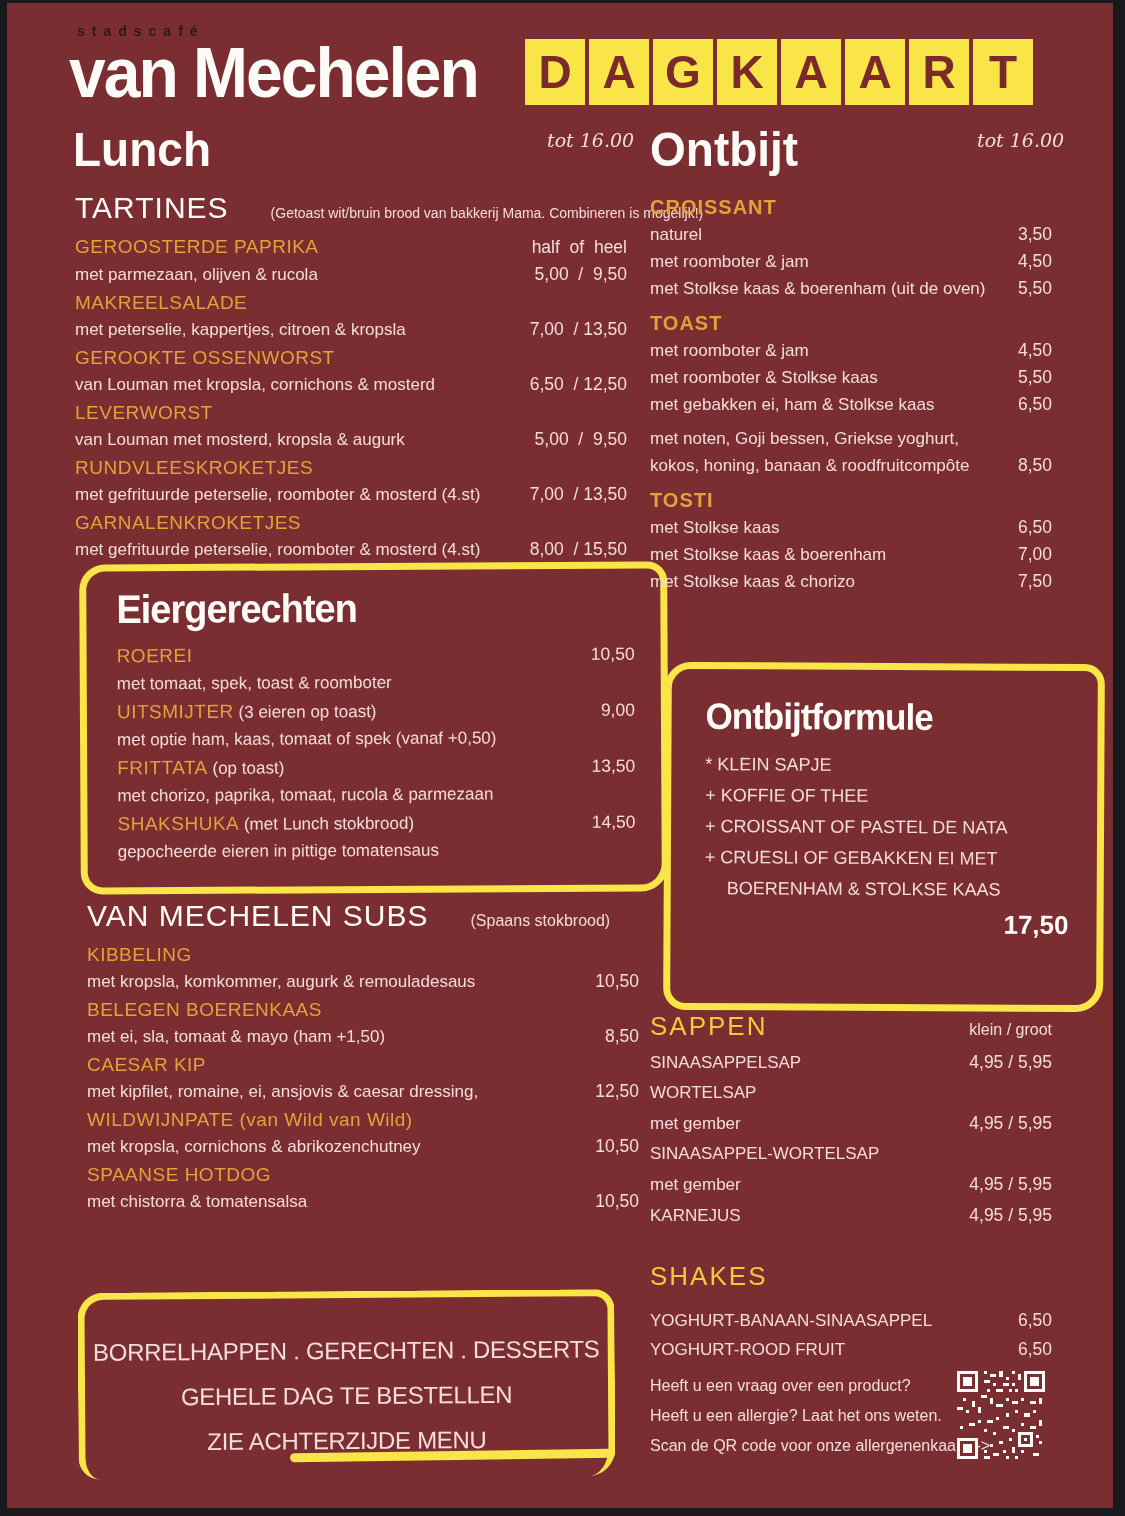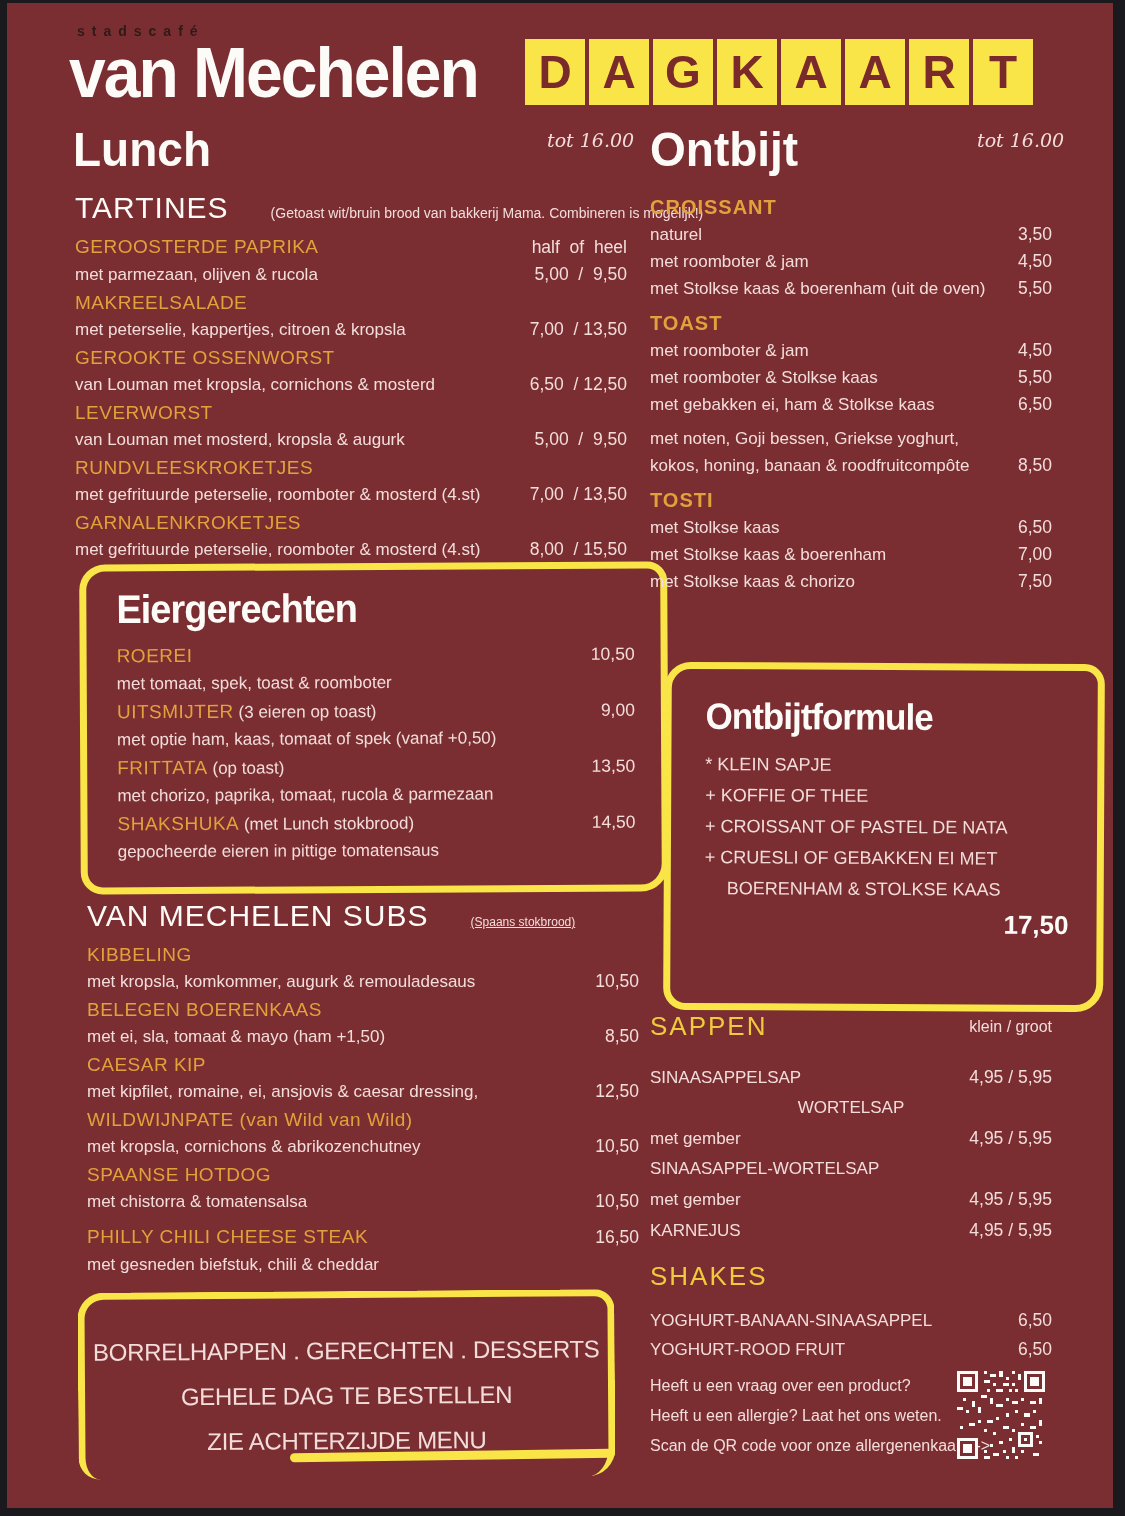--- a/index.html
+++ b/index.html
@@ -160,21 +160,21 @@
         </div>
       <div class="row">
           <span class="ds">gepocheerde eieren in pittige tomatensaus</span>
         </div>
     </div>
   </div>
 
   <div class="abs" style="left:80px;top:896px;width:552px;">
     <div class="hdr-row">
       <span class="sec-hdr">VAN MECHELEN SUBS</span>
-      <span class="sec-note" style="font-size:12px;text-decoration:underline;">(Spaans stokbrood)</span>
+      <span class="sec-note" style="font-size:16px;">(Spaans stokbrood)</span>
     </div>
     <div class="mi">
       <div class="row">
           <span class="nm">KIBBELING</span>
         </div>
       <div class="row">
           <span class="ds">met kropsla, komkommer, augurk &amp; remouladesaus</span>
           <span class="pr">10,50</span>
         </div>
     </div>
@@ -205,29 +205,20 @@
           <span class="pr">10,50</span>
         </div>
     </div>
     <div class="mi">
       <div class="row">
           <span class="nm">SPAANSE HOTDOG</span>
         </div>
       <div class="row">
           <span class="ds">met chistorra &amp; tomatensalsa</span>
           <span class="pr">10,50</span>
-        </div>
-    </div>
-    <div class="mi" style="margin-top:8px;">
-      <div class="row">
-          <span class="nm">PHILLY CHILI CHEESE STEAK</span>
-          <span class="pr">16,50</span>
-        </div>
-      <div class="row">
-          <span class="ds">met gesneden biefstuk, chili &amp; cheddar</span>
         </div>
     </div>
   </div>
 
   <div class="abs ybox" style="left:71px;top:1288px;width:523px;height:150px;border-bottom:none;padding-top:30px;transform:rotate(-0.4deg);">
     <div class="promo-line">BORRELHAPPEN . GERECHTEN . DESSERTS</div>
     <div class="promo-line">GEHELE DAG TE BESTELLEN</div>
     <div class="promo-line">ZIE ACHTERZIJDE MENU</div>
   </div>
   <div class="abs streak" style="left:283px;top:1448px;width:325px;height:9px;transform:rotate(-0.8deg);"></div>
@@ -294,29 +285,29 @@
     <div class="box-title" style="font-size:35px;margin-bottom:14px;">Ontbijtformule</div>
     <div class="form-line">* KLEIN SAPJE</div>
     <div class="form-line">+ KOFFIE OF THEE</div>
     <div class="form-line">+ CROISSANT OF PASTEL DE NATA</div>
     <div class="form-line">+ CRUESLI OF GEBAKKEN EI MET</div>
     <div class="form-line indent">BOERENHAM &amp; STOLKSE KAAS</div>
     <div class="form-price">17,50</div>
   </div>
 
   <div class="abs" style="left:643px;top:1010px;width:402px;">
-    <div class="row" style="margin-bottom:22px;align-items:center;">
+    <div class="row" style="margin-bottom:4px;">
       <span class="yellow-hdr">SAPPEN</span>
       <span class="ds" style="font-size:16px;">klein / groot</span>
     </div>
     <div class="row" style="line-height:30px;">
         <span class="ds">SINAASAPPELSAP</span>
         <span class="pr">4,95 / 5,95</span>
       </div>
-    <div class="row" style="line-height:30px;justify-content:center;">
+    <div class="row" style="line-height:30px;">
         <span class="ds">WORTELSAP</span>
       </div>
     <div class="row" style="line-height:30px;">
         <span class="ds">met gember</span>
         <span class="pr">4,95 / 5,95</span>
       </div>
     <div class="row" style="line-height:30px;">
         <span class="ds">SINAASAPPEL-WORTELSAP</span>
       </div>
     <div class="row" style="line-height:30px;">

